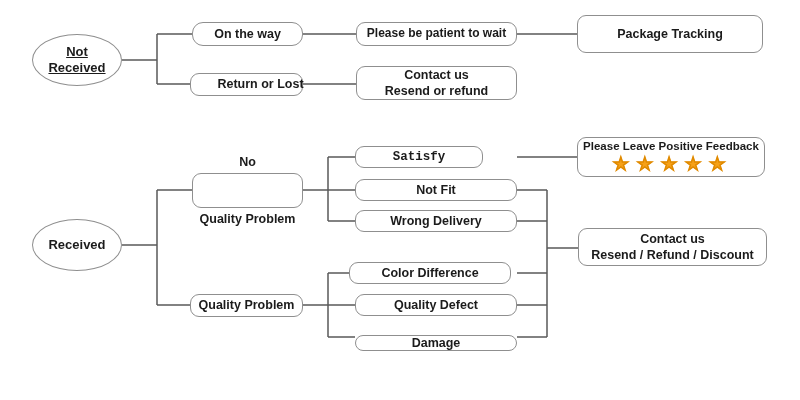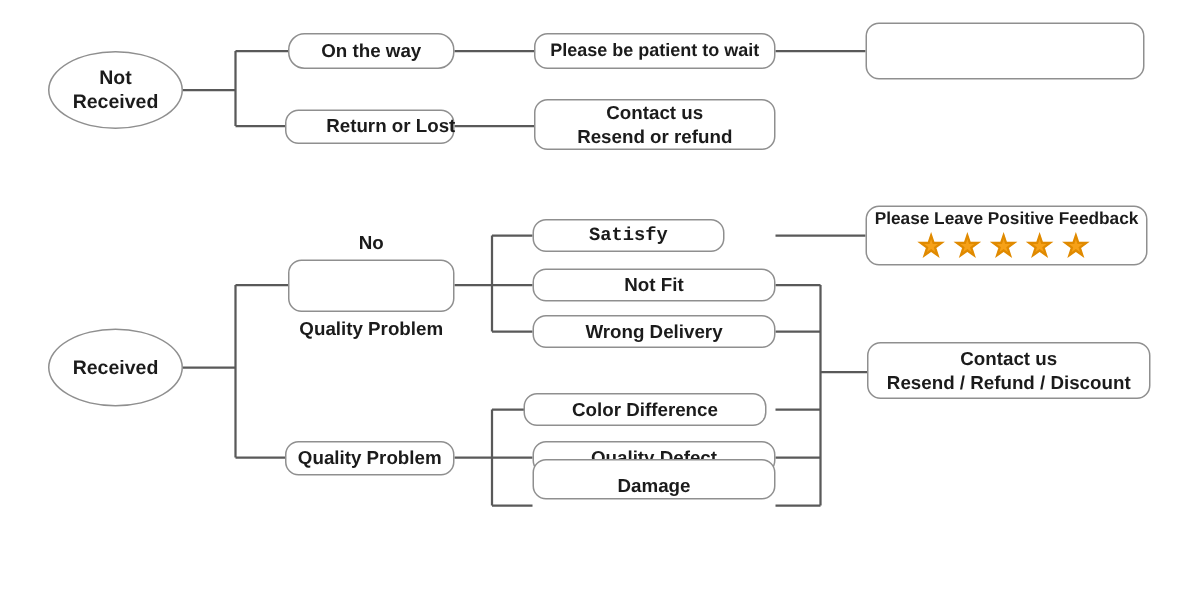--- a/index.html
+++ b/index.html
@@ -64,33 +64,34 @@
 
     <path d="M517,190 H547"></path>
     <path d="M517,221 H547"></path>
     <path d="M517,273 H547"></path>
     <path d="M517,305 H547"></path>
     <path d="M517,337 H547"></path>
     <path d="M547,190 V337"></path>
     <path d="M547,248 H578"></path>
   </svg>
 
-  <div class="node ellipse" style="left:32px;top:34px;width:90px;height:52px;">
+  <div class="node ellipse" style="left:32px;top:34px;width:90px;height:52px;text-decoration:underline;">
     <span>Not Received</span>
   </div>
 
   <div class="node" style="left:192px;top:22px;width:111px;height:24px;border-radius:11px;">
     <span>On the way</span>
   </div>
 
   <div class="node" style="left:356px;top:22px;width:161px;height:24px;font-size:12px;">
     <span>Please be patient to wait</span>
   </div>
 
   <div class="node two-line" style="left:577px;top:15px;width:186px;height:38px;">
+    <div>Package Tracking</div>
   </div>
 
   <div class="node" style="left:190px;top:73px;width:113px;height:23px;padding-left:28px;">
     <span>Return or Lost</span>
   </div>
 
   <div class="node two-line" style="left:356px;top:66px;width:161px;height:34px;">
     <div>Contact us</div>
     <div>Resend or refund</div>
   </div>
@@ -126,21 +127,21 @@
   </div>
 
   <div class="node" style="left:349px;top:262px;width:162px;height:22px;">
     <span>Color Difference</span>
   </div>
 
   <div class="node" style="left:355px;top:294px;width:162px;height:22px;">
     <span>Quality Defect</span>
   </div>
 
-  <div class="node" style="left:355px;top:306px;width:162px;height:27px;justify-content:flex-end;">
+  <div class="node" style="left:355px;top:335px;width:162px;height:16px;">
     <span>Damage</span>
   </div>
 
   <div class="node two-line" style="left:578px;top:228px;width:189px;height:38px;">
     <div>Contact us</div>
     <div>Resend / Refund / Discount</div>
   </div>
 
 </div>
 

